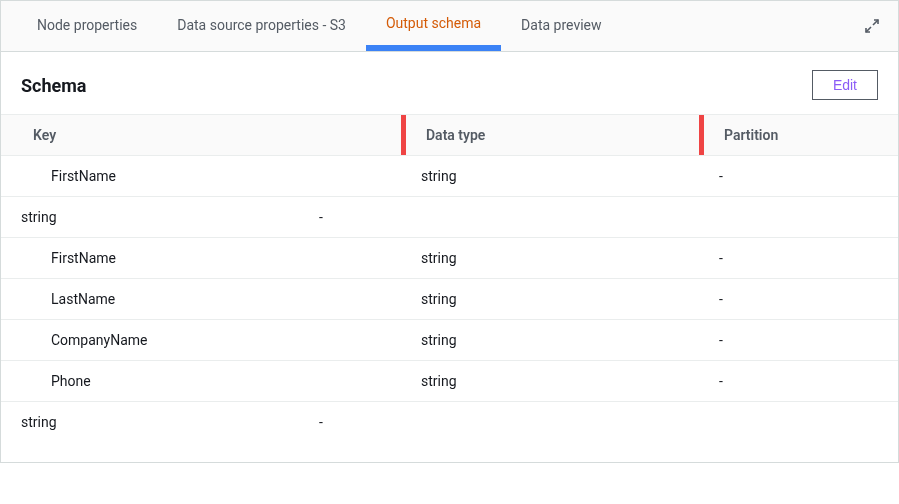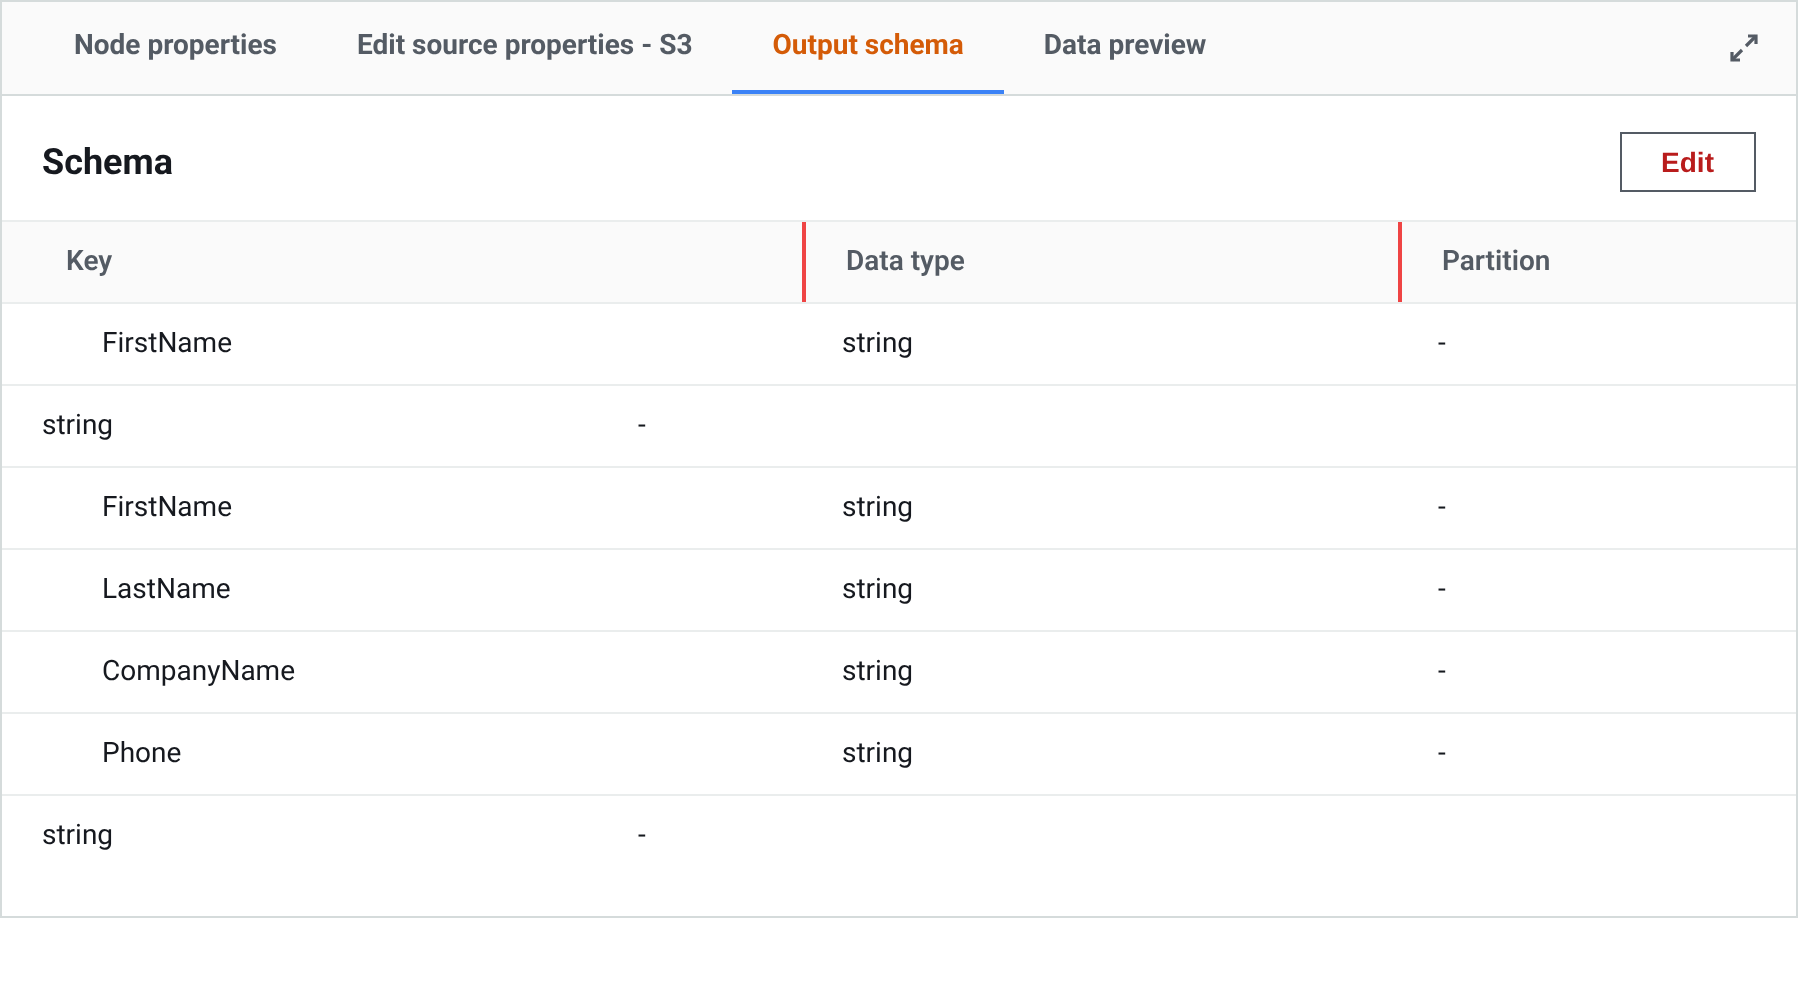--- a/index.html
+++ b/index.html
@@ -22,28 +22,28 @@
       display: flex;
       align-items: center;
       border-bottom: 1px solid #d5dbdb;
       padding: 0 16px;
       background: #fafafa;
       position: relative;
     }
     .tab {
       padding: 14px 20px;
       color: #545b64;
-      font-weight: 700;
+      font-weight: 400;
       cursor: pointer;
       border-bottom: 2px solid transparent;
       font-size: 14px;
     }
     .tab.active {
       color: #d45b07;
-      border-bottom: 2px solid #3b82f6;
+      border-bottom: 6px solid #3b82f6;
     }
     .expand-icon {
       position: absolute;
       right: 18px;
       top: 50%;
       transform: translateY(-50%);
       width: 16px;
       height: 16px;
       cursor: pointer;
       display: flex;
@@ -63,40 +63,40 @@
     }
     .schema-title {
       font-size: 18px;
       font-weight: 700;
       color: #16191f;
     }
     .edit-button {
       background: #fff;
       border: 1px solid #545b64;
       padding: 6px 20px;
-      font-weight: 700;
+      font-weight: 400;
       font-size: 14px;
       cursor: pointer;
-      color: #b91c1c;
+      color: #8b5cf6;
     }
     .table {
       width: 100%;
     }
     .table-header {
       display: flex;
       background: #fafafa;
       border-top: 1px solid #eaeded;
       border-bottom: 1px solid #eaeded;
     }
     .th {
       padding: 12px 20px;
       font-weight: 600;
       color: #545b64;
       font-size: 14px;
-      border-left: 2px solid #ef4444;
+      border-left: 5px solid #ef4444;
     }
     .th:first-child {
       border-left: none;
       padding-left: 32px;
     }
     .col-key {
       flex: 0 0 400px;
     }
     .col-type {
       flex: 0 0 270px;
@@ -123,21 +123,21 @@
     .table-body {
       padding-bottom: 20px;
     }
   </style>
 </head>
 <body>
 
 <div class="container">
   <div class="tabs-bar">
     <div class="tab">Node properties</div>
-    <div class="tab">Edit source properties - S3</div>
+    <div class="tab">Data source properties - S3</div>
     <div class="tab active">Output schema</div>
     <div class="tab">Data preview</div>
     <div class="expand-icon">
       <svg viewBox="0 0 16 16" fill="none" stroke="#545b64" stroke-width="1.6">
         <path d="M10 2 L14 2 L14 6"></path>
         <path d="M14 2 L9 7"></path>
         <path d="M6 14 L2 14 L2 10"></path>
         <path d="M2 14 L7 9"></path>
       </svg>
     </div>

